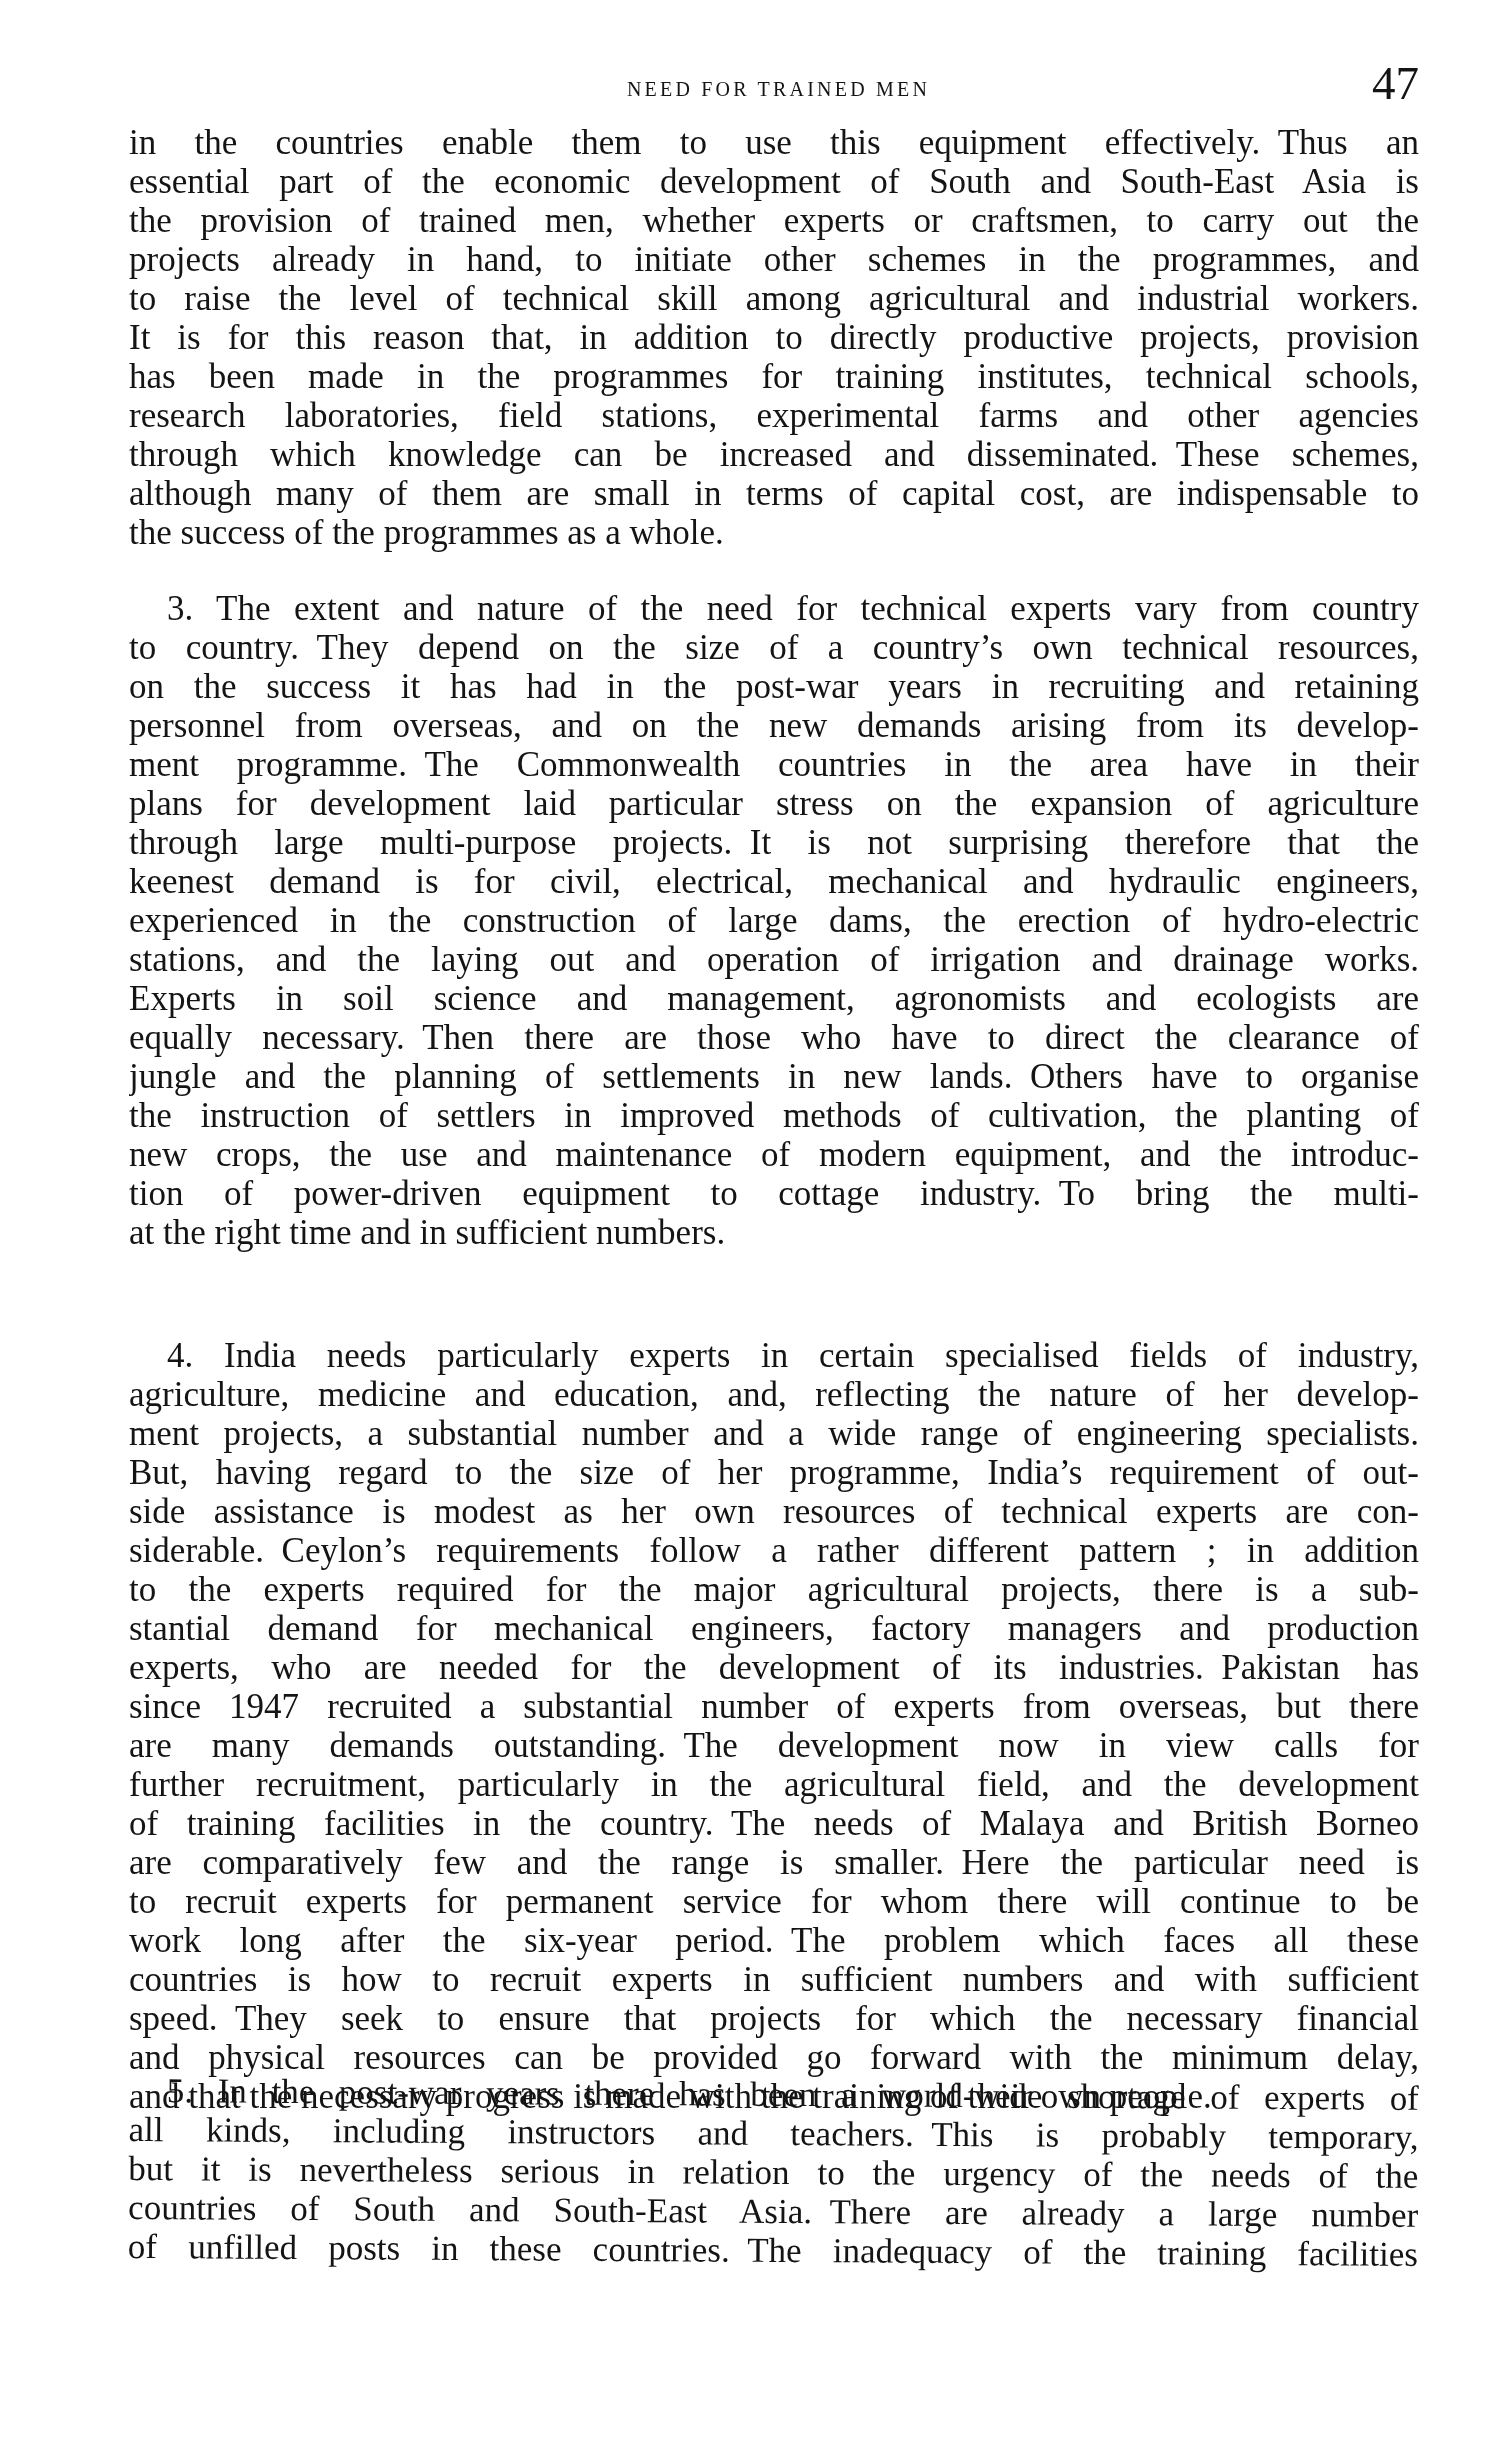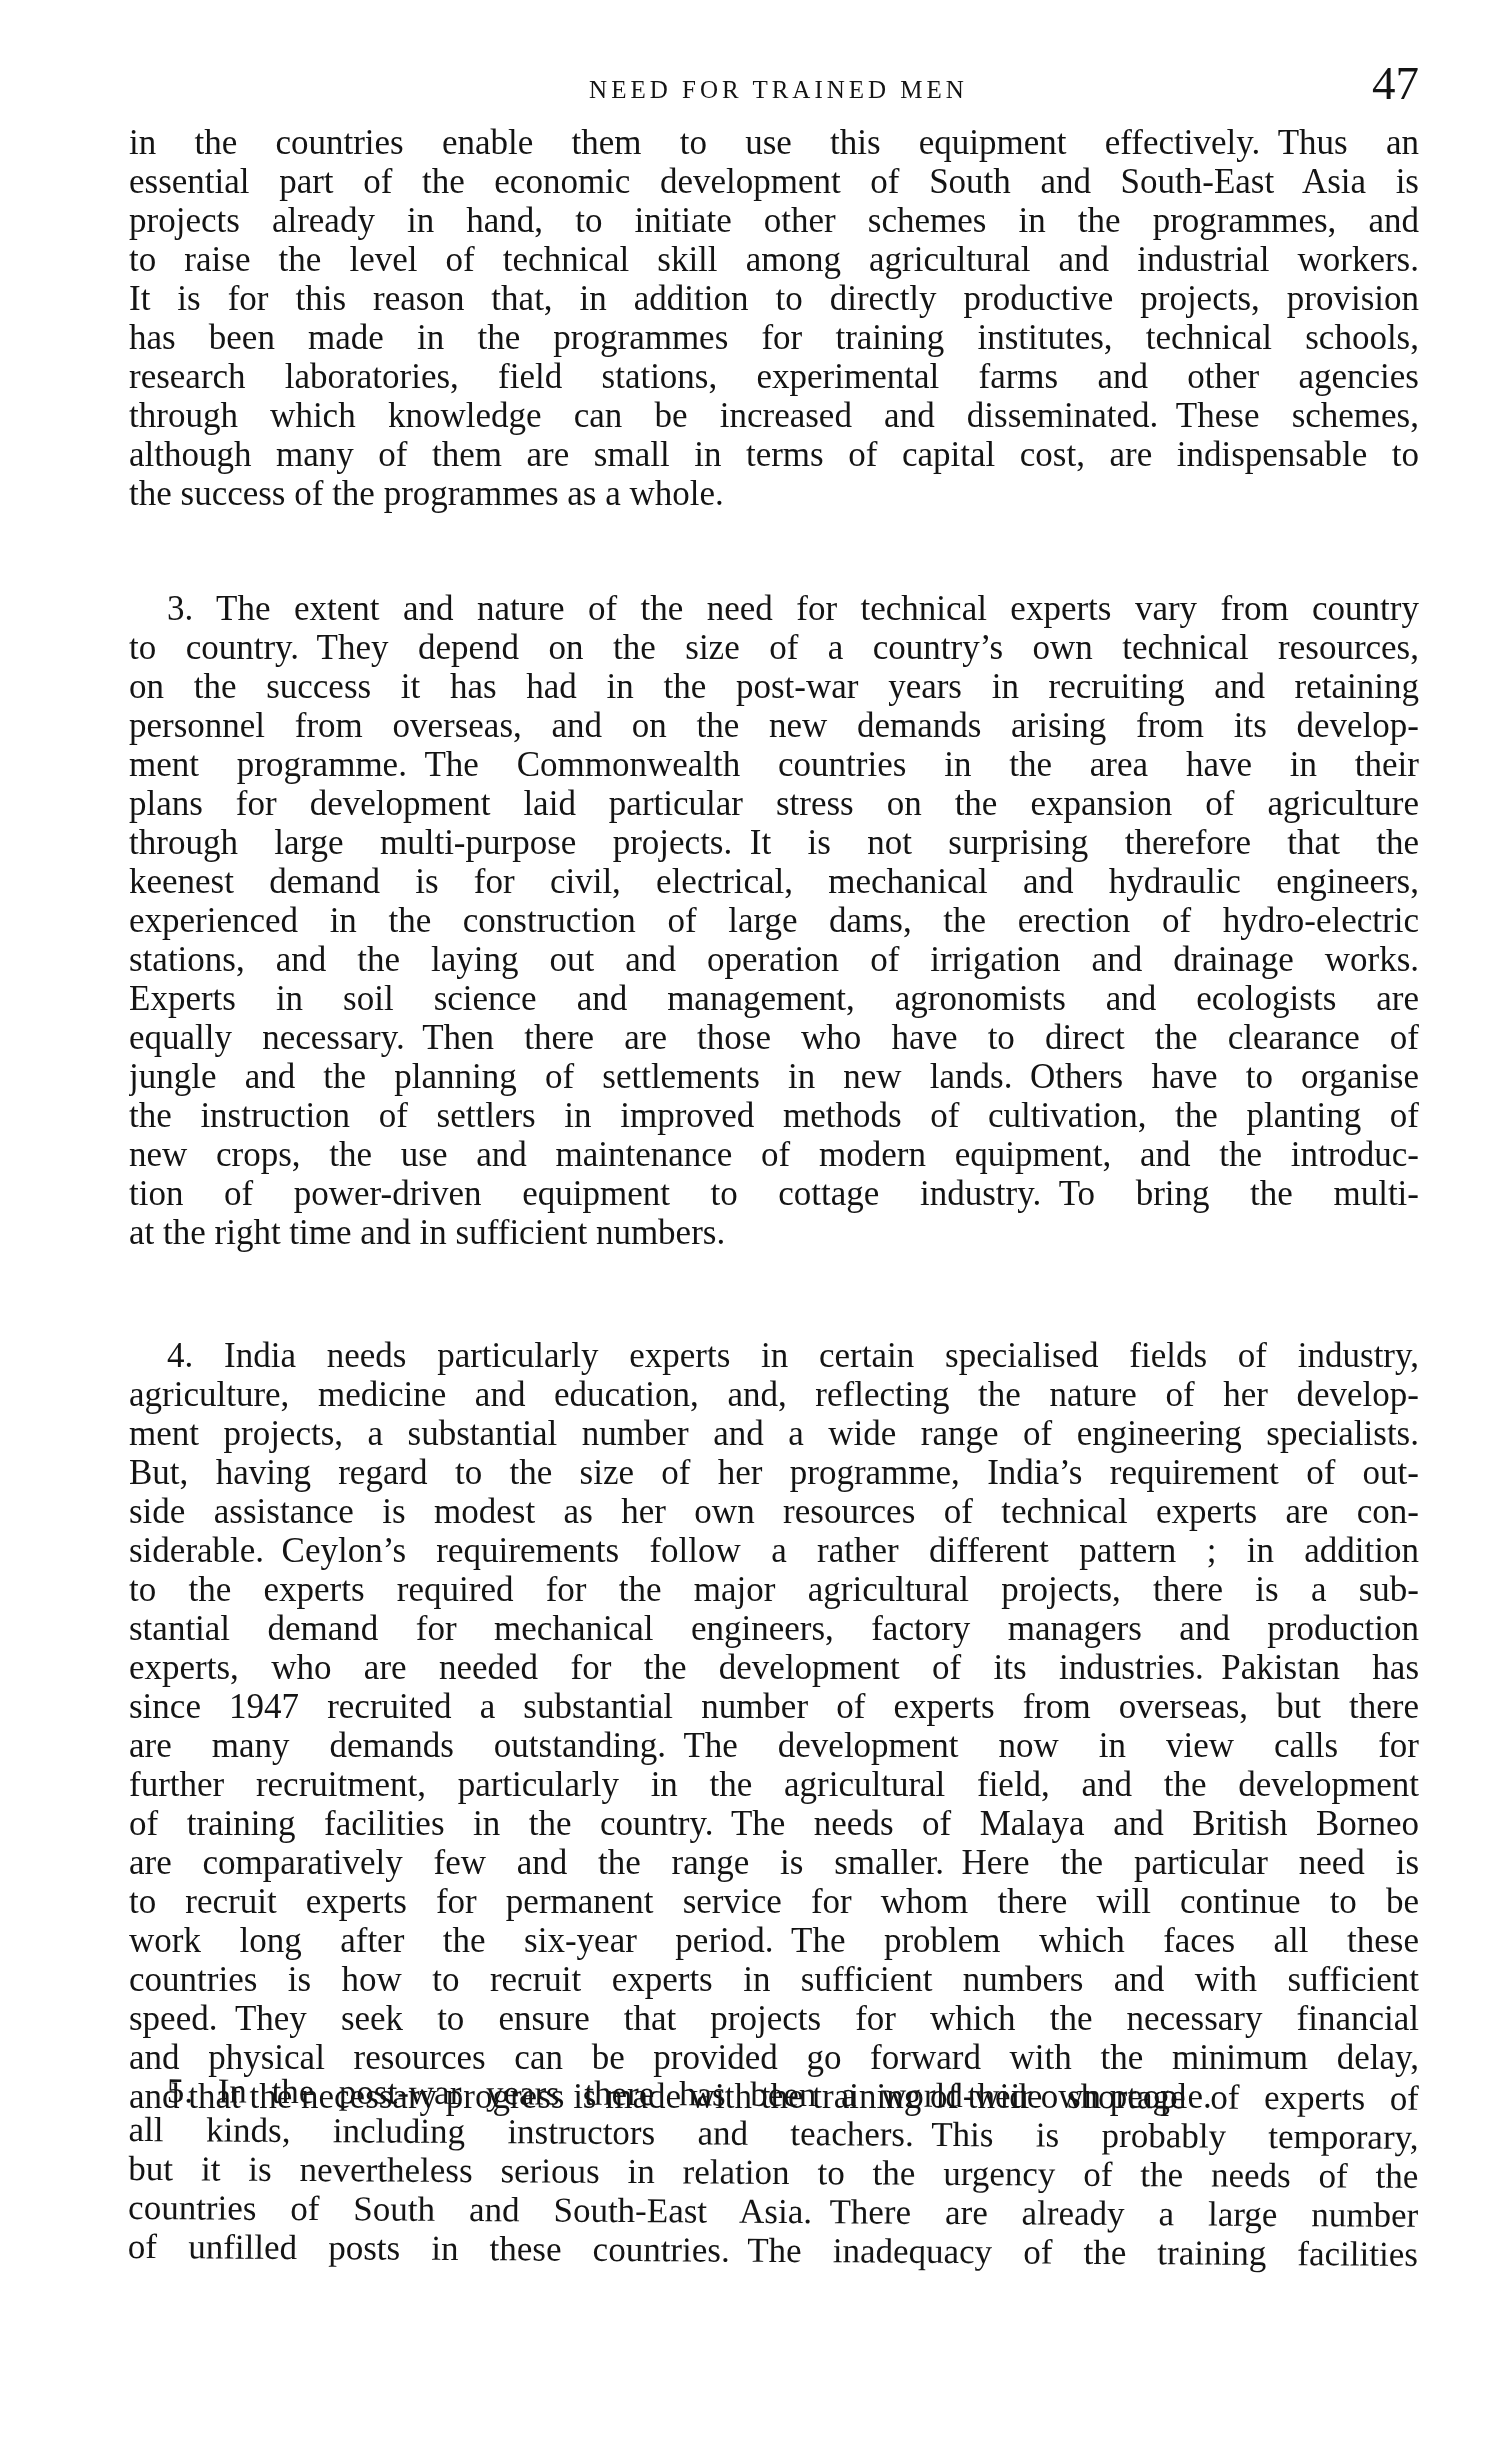--- a/index.html
+++ b/index.html
@@ -20,21 +20,21 @@
     left: 0;
     width: 1507px;
     top: 72px;
     height: 35px;
   }
   .running-title {
     position: absolute;
     left: 552px;
     width: 453px;
     top: 0;
-    font-size: 25px;
+    font-size: 20px;
     line-height: 35px;
     letter-spacing: 0.16em;
     text-align: center;
     white-space: nowrap;
   }
   .page-number {
     position: absolute;
     right: 88px;
     top: -5.6px;
     font-size: 47px;
@@ -74,20 +74,21 @@
 <body>
 
 <div class="running-head">
   <div class="running-title">NEED FOR TRAINED MEN</div>
   <div class="page-number">47</div>
 </div>
 
 <div class="paragraph" id="p1">
     <span class="line">in the countries enable them to use this equipment effectively. Thus an</span>
     <span class="line">essential part of the economic development of South and South-East Asia is</span>
+    <span class="line">the provision of trained men, whether experts or craftsmen, to carry out the</span>
     <span class="line">projects already in hand, to initiate other schemes in the programmes, and</span>
     <span class="line">to raise the level of technical skill among agricultural and industrial workers.</span>
     <span class="line">It is for this reason that, in addition to directly productive projects, provision</span>
     <span class="line">has been made in the programmes for training institutes, technical schools,</span>
     <span class="line">research laboratories, field stations, experimental farms and other agencies</span>
     <span class="line">through which knowledge can be increased and disseminated. These schemes,</span>
     <span class="line">although many of them are small in terms of capital cost, are indispensable to</span>
     <span class="line last">the success of the programmes as a whole.</span>
   </div>
 <div class="paragraph" id="p3">

